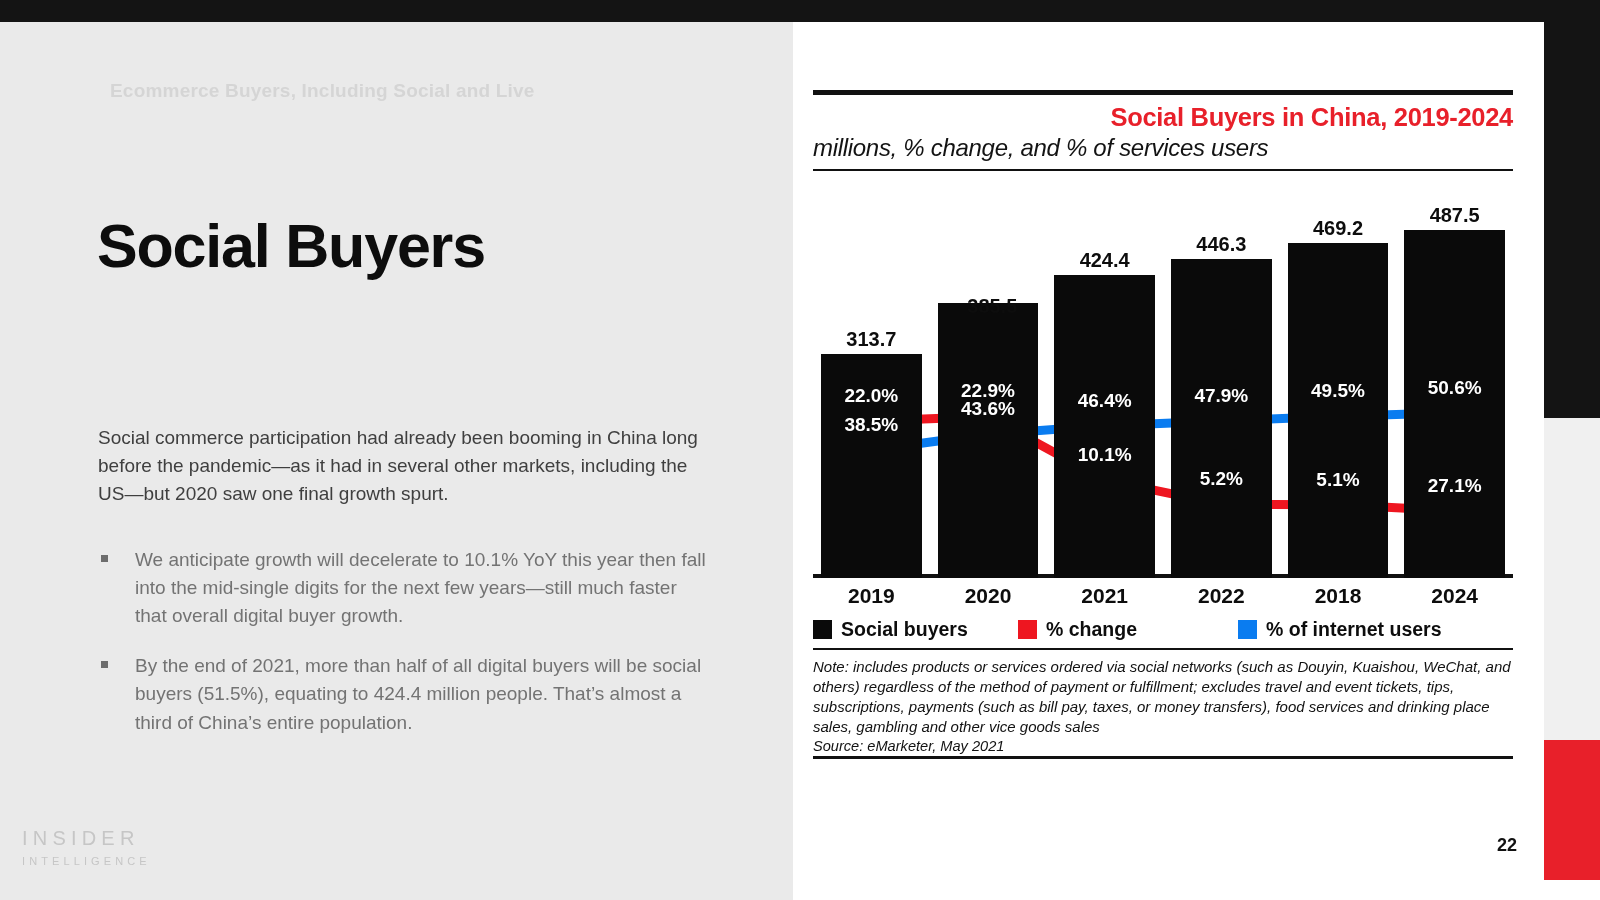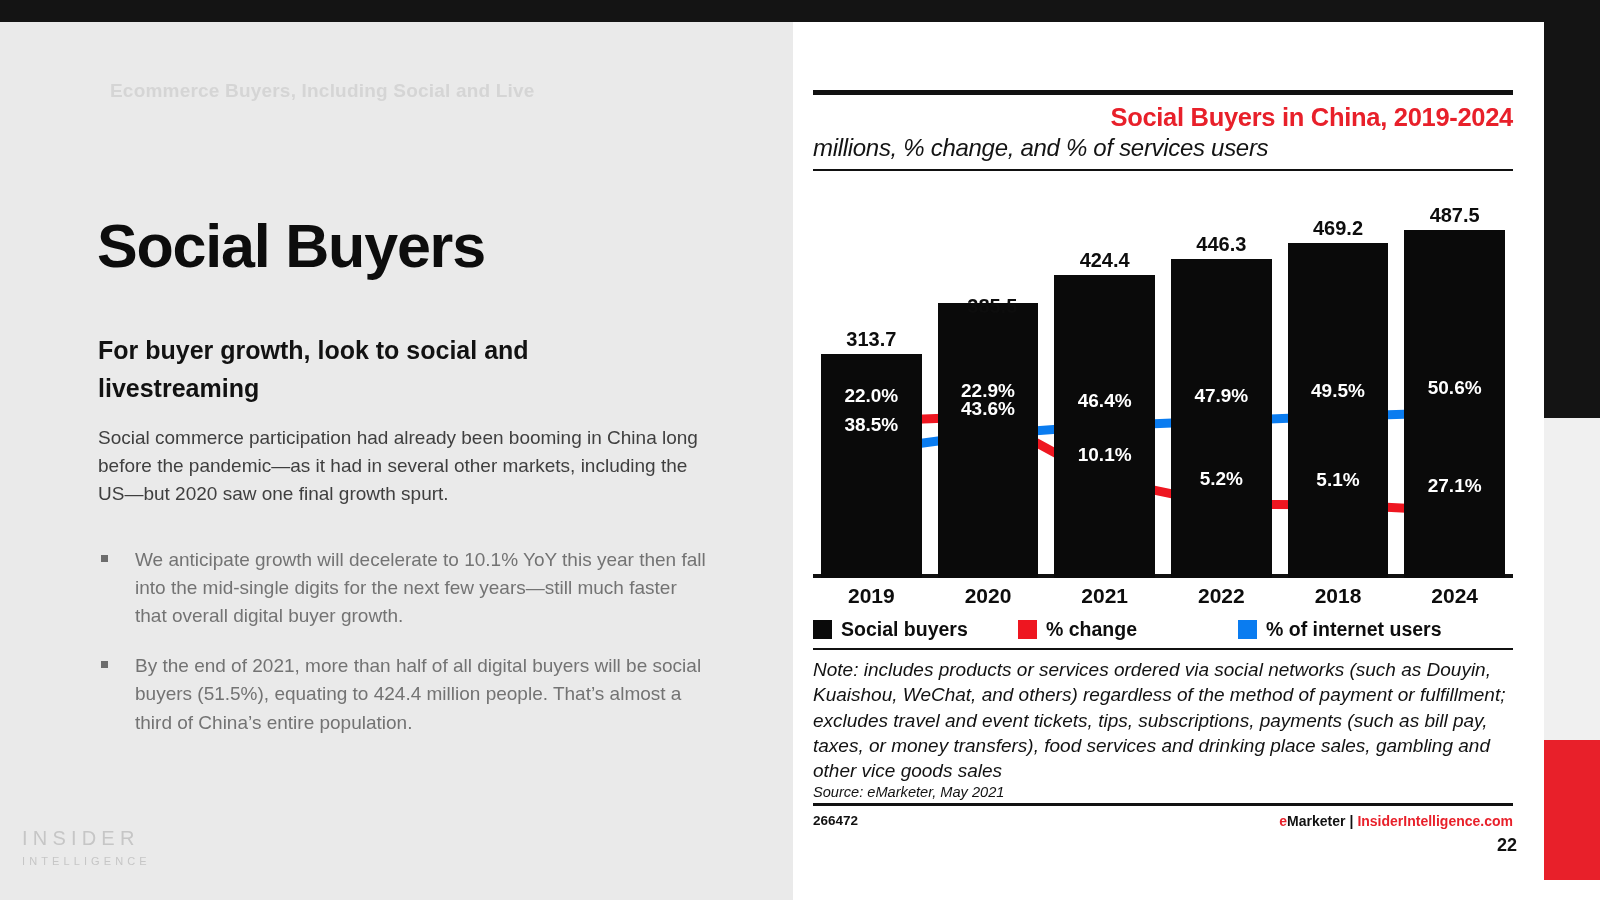--- a/index.html
+++ b/index.html
@@ -159,21 +159,21 @@
     position: relative; height: 30px; margin-top: 6px;
   }
   .leg {
     position: absolute; top: 0;
     display: flex; align-items: center;
     font-size: 19.5px; font-weight: bold; color: #0d0d0d;
     white-space: nowrap;
   }
   .sw { width: 19px; height: 19px; margin-right: 9px; display: inline-block; }
   .note {
-    font-size: 19px; font-style: italic; color: #121212;
+    font-size: 15px; font-style: italic; color: #121212;
     line-height: 1.33; margin-top: 7px;
   }
   .source {
     font-size: 14.6px; font-style: italic; color: #121212;
     line-height: 1.33;
   }
   .footer {
     position: relative; height: 26px; margin-top: 4px;
   }
   .footer .id {
@@ -197,21 +197,20 @@
 
   <div class="topbar"></div>
   <div class="edge-dark"></div>
   <div class="edge-gray"></div>
   <div class="edge-red"></div>
 
   <div class="left-panel"></div>
 
   <div class="eyebrow">Ecommerce Buyers, Including Social and Live</div>
   <div class="headline">Social Buyers</div>
-  <div class="subhead">For buyer growth, look to social and livestreaming</div>
   <div class="body-para">Social commerce participation had already been booming in China long before the pandemic—as it had in several other markets, including the US—but 2020 saw one final growth spurt.</div>
 
   <div class="bullets">
     <div class="bullet">
       <span class="sq"></span>
       <span>We anticipate growth will decelerate to 10.1% YoY this year then fall into the mid-single digits for the next few years—still much faster that overall digital buyer growth.</span>
     </div>
     <div class="bullet">
       <span class="sq"></span>
       <span>By the end of 2021, more than half of all digital buyers will be social buyers (51.5%), equating to 424.4 million people. That’s almost a third of China’s entire population.</span>
@@ -298,20 +297,14 @@
         <div class="leg" style="left: 425px;">
           <span class="sw" style="background: rgb(10, 124, 240);"></span>
           <span>% of internet users</span>
         </div>
       </div>
 
     <div class="rule-thin"></div>
     <div class="note">Note: includes products or services ordered via social networks (such as Douyin, Kuaishou, WeChat, and others) regardless of the method of payment or fulfillment; excludes travel and event tickets, tips, subscriptions, payments (such as bill pay, taxes, or money transfers), food services and drinking place sales, gambling and other vice goods sales</div>
     <div class="source">Source: eMarketer, May 2021</div>
     <div class="rule-med"></div>
-    <div class="footer">
-      <div class="id">266472</div>
-      <div class="brand">
-        <span class="em-e">e</span><span class="em-rest">Marketer</span><span class="pipe">|</span><span class="ii">InsiderIntelligence.com</span>
-      </div>
-    </div>
   </div>
 </div>
 
 </body></html>

